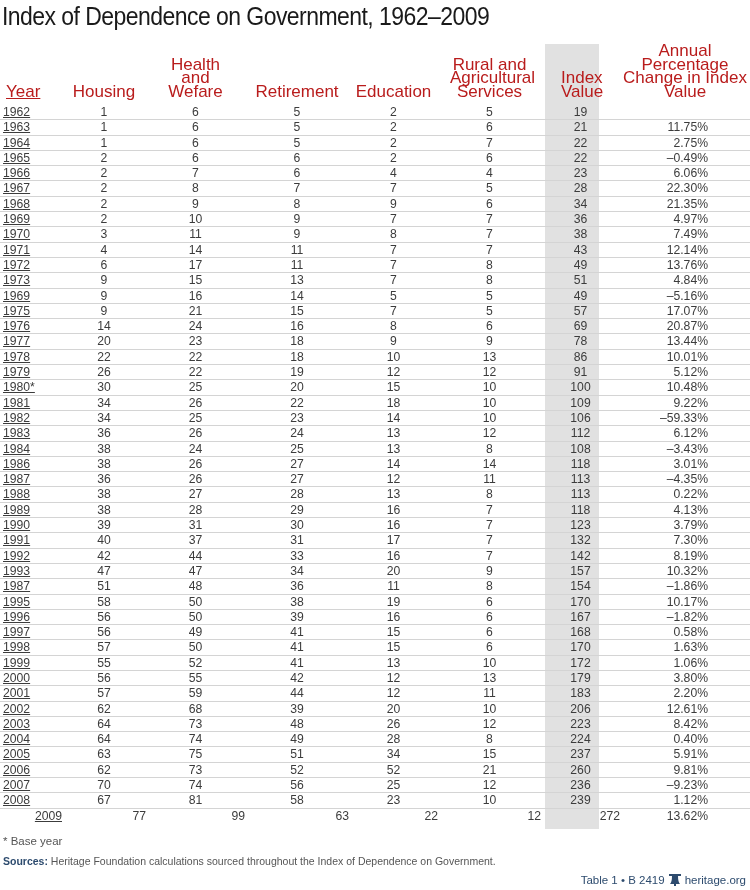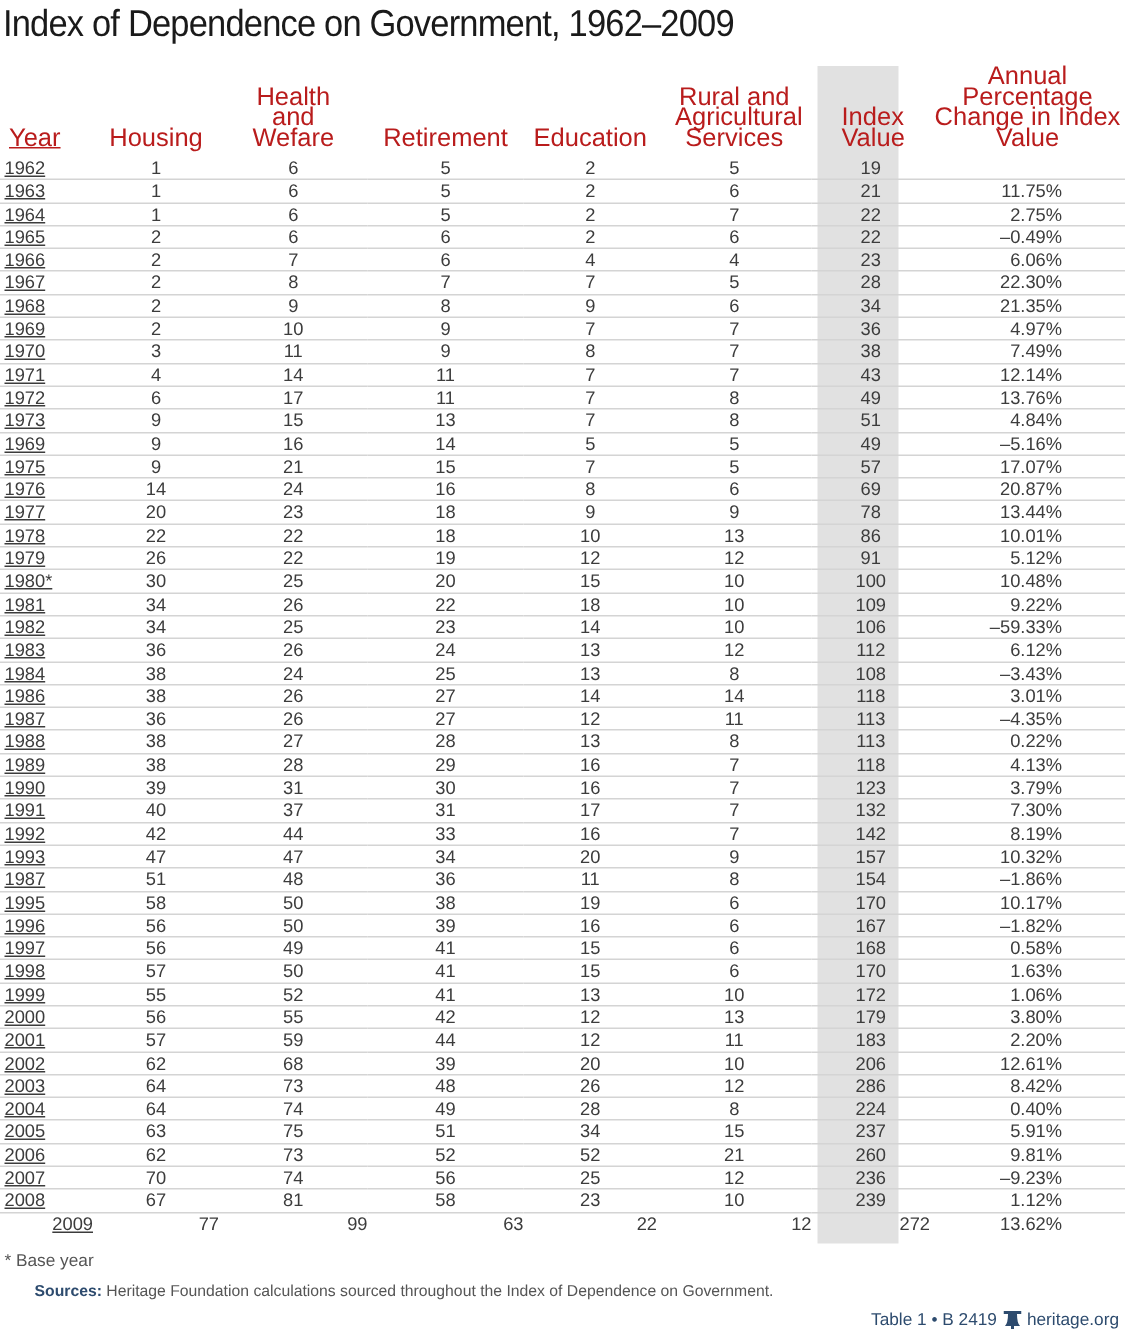--- a/index.html
+++ b/index.html
@@ -35,21 +35,21 @@
   tbody tr:last-child td { border-bottom: none; text-align: right; }
   .c-year { width: 62px; text-align: left; padding-left: 3px; text-decoration: underline; }
   th.c-year { text-align: left; padding-left: 6px; }
   .c-num { text-align: center; }
   .c-pct { text-align: right; padding-right: 42px; }
   th.c-pct { text-align: center; padding-right: 0; }
   .note {
     position: absolute; left: 3px; top: 835px; font-size: 11.5px; color: #555;
   }
   .sources {
-    position: absolute; left: 3px; top: 855px; font-size: 10.5px; color: #555; margin-left: 20px;
+    position: absolute; left: 3px; top: 855px; font-size: 10.5px; color: #555;
   }
   .sources b { font-weight: bold; color: #2d4b6e; }
   .footer {
     position: absolute; right: 4px; top: 874px; font-size: 11.5px; color: #2d4b6e;
     white-space: nowrap; display: flex; align-items: center; gap: 4px; margin-left: 16px;
   }
   .bell { display: inline-block; width: 12px; height: 12px; }
 </style>
 </head>
 <body>
@@ -481,21 +481,21 @@
         <td class="c-num">206</td>
         <td class="c-pct">12.61%</td>
       </tr>
       <tr>
         <td class="c-year">2003</td>
         <td class="c-num">64</td>
         <td class="c-num">73</td>
         <td class="c-num">48</td>
         <td class="c-num">26</td>
         <td class="c-num">12</td>
-        <td class="c-num">286</td>
+        <td class="c-num">223</td>
         <td class="c-pct">8.42%</td>
       </tr>
       <tr>
         <td class="c-year">2004</td>
         <td class="c-num">64</td>
         <td class="c-num">74</td>
         <td class="c-num">49</td>
         <td class="c-num">28</td>
         <td class="c-num">8</td>
         <td class="c-num">224</td>

